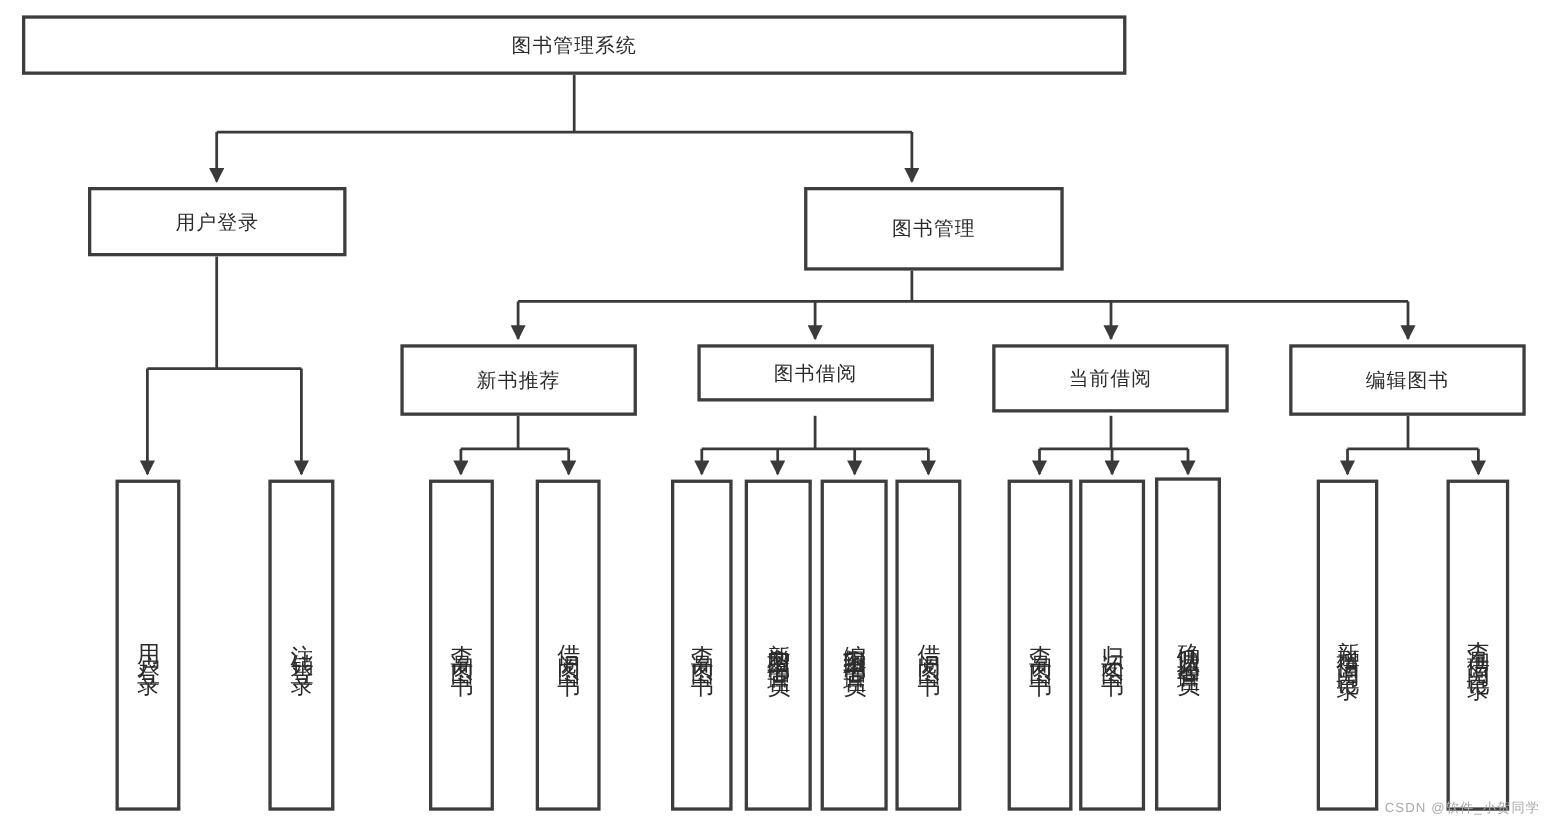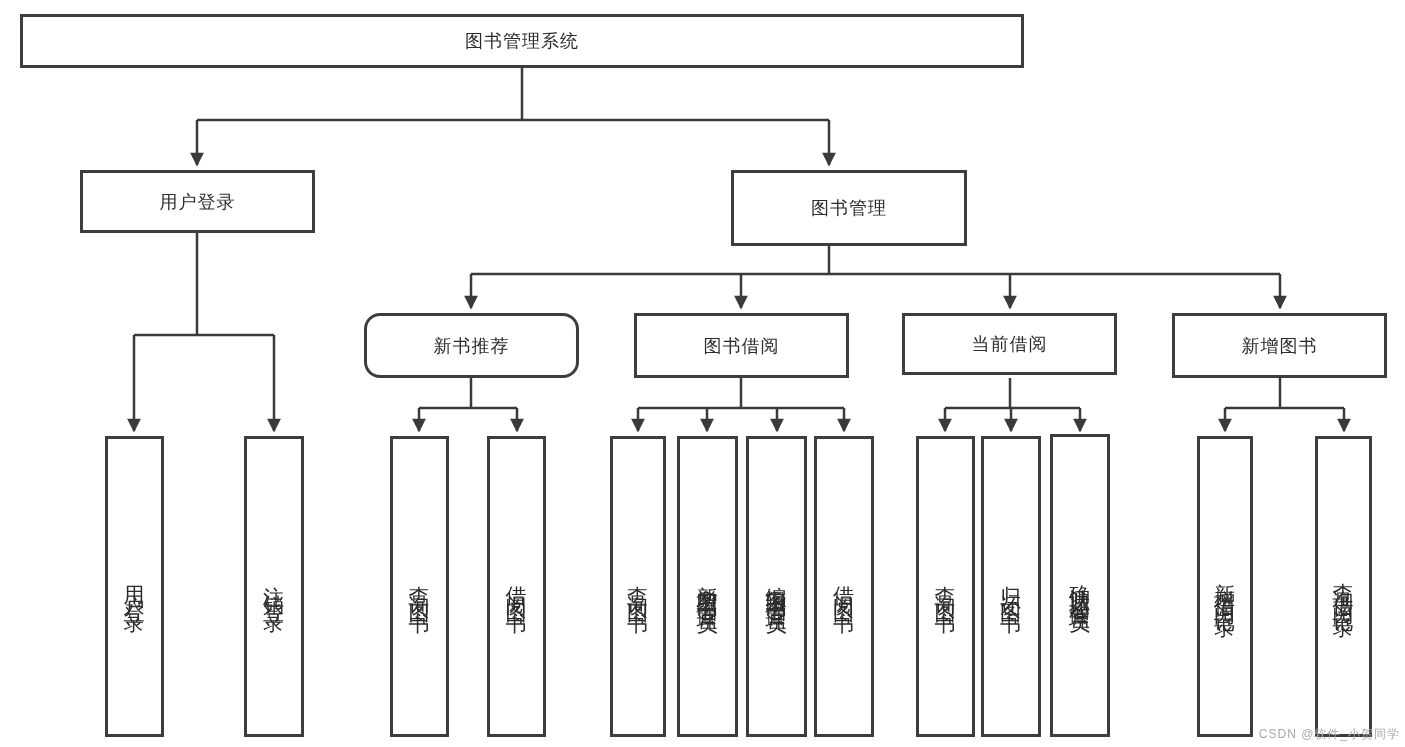--- a/index.html
+++ b/index.html
@@ -132,31 +132,31 @@
     <span>图书管理系统</span>
   </div>
 
   <div class="node h-node" style="left:80px; top:170px; width:235px; height:63px;">
     <span>用户登录</span>
   </div>
   <div class="node h-node" style="left:711px; top:170px; width:236px; height:76px;margin-left:20px;">
     <span>图书管理</span>
   </div>
 
-  <div class="node h-node" style="left:364px; top:313px; width:215px; height:65px;border-radius:16px;">
+  <div class="node h-node" style="left:364px; top:313px; width:215px; height:65px;">
     <span>新书推荐</span>
   </div>
-  <div class="node h-node" style="left:634px; top:313px; width:215px; height:65px;">
+  <div class="node h-node" style="left:634px; top:313px; width:215px; height:52px;">
     <span>图书借阅</span>
   </div>
   <div class="node h-node" style="left:902px; top:313px; width:215px; height:62px;">
     <span>当前借阅</span>
   </div>
   <div class="node h-node" style="left:1172px; top:313px; width:215px; height:65px;">
-    <span>新增图书</span>
+    <span>编辑图书</span>
   </div>
 
   <div class="node v-node" style="left:105px; top:436px; width:59px; height:301px;">
     <span class="v-text">用户登录</span>
   </div>
   <div class="node v-node" style="left:244px; top:436px; width:60px; height:301px;">
     <span class="v-text">注销登录</span>
   </div>
 
   <div class="node v-node" style="left:390px; top:436px; width:59px; height:301px;">

